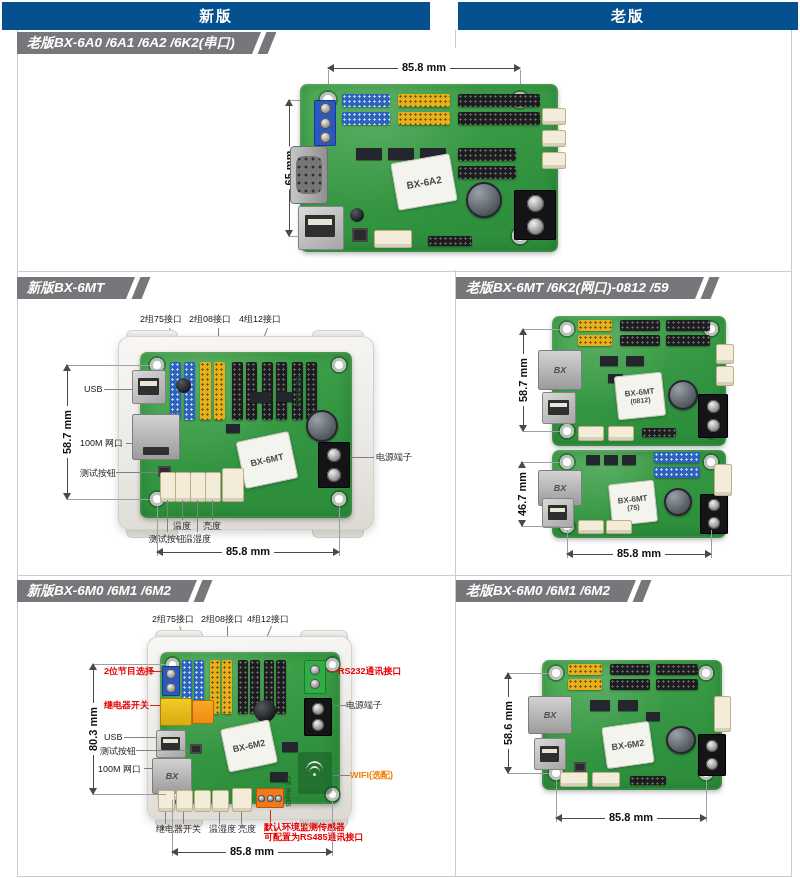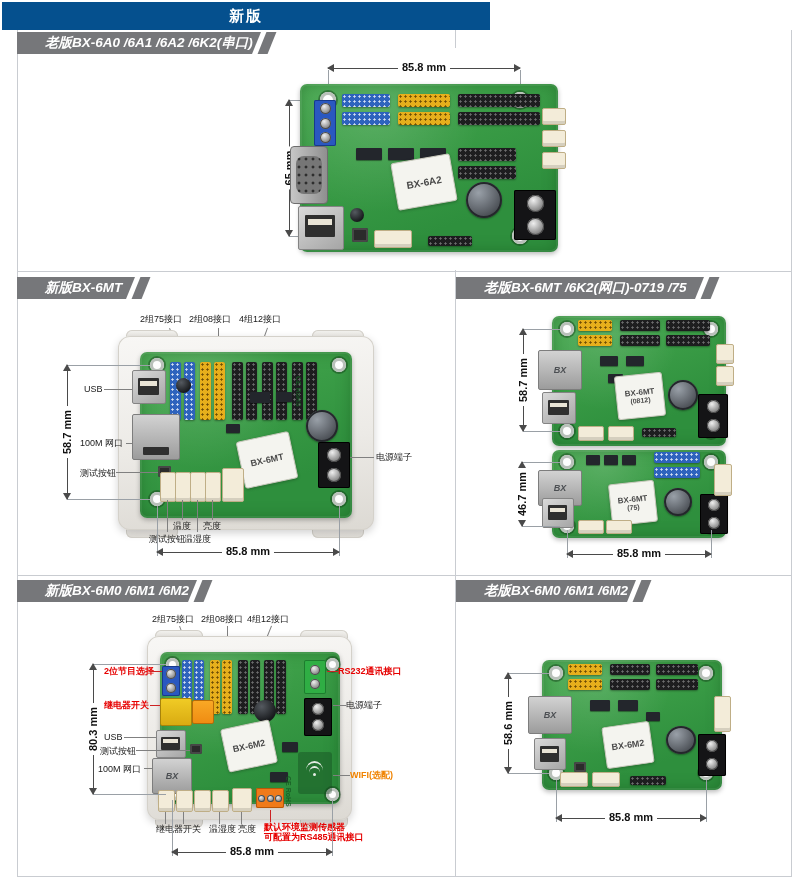--- a/index.html
+++ b/index.html
@@ -10,21 +10,21 @@
        font-size:15px;display:flex;align-items:center;justify-content:center;letter-spacing:2px;}
   .fline{position:absolute;background:#c9ccd1;}
   .whitebg{position:absolute;background:#fff;}
   
   .tag{position:absolute;height:22px;}
   .tag-bg{position:absolute;inset:0;background:#76777A;
           clip-path:polygon(0 0,100% 0,calc(100% - 9px) 100%,0 100%);}
   .tag::after{content:"";position:absolute;right:-11px;top:0;bottom:0;width:10px;background:#76777A;
           transform:skewX(-22deg);}
   .tag-text{position:relative;display:block;color:#fff;font-weight:bold;font-style:italic;
-          font-size:13.5px;line-height:22px;padding-left:28px;white-space:nowrap;}
+          font-size:13.5px;line-height:22px;padding-left:10px;white-space:nowrap;}
   
   .dimh{position:absolute;height:1px;background:#4a4a4a;}
   .dimh::before{content:"";position:absolute;left:-1px;top:-4px;border-top:4px solid transparent;
           border-bottom:4px solid transparent;border-right:7px solid #4a4a4a;}
   .dimh::after{content:"";position:absolute;right:-1px;top:-4px;border-top:4px solid transparent;
           border-bottom:4px solid transparent;border-left:7px solid #4a4a4a;}
   .dimv{position:absolute;width:1px;background:#4a4a4a;}
   .dimv::before{content:"";position:absolute;top:-1px;left:-4px;border-left:4px solid transparent;
           border-right:4px solid transparent;border-bottom:7px solid #4a4a4a;}
   .dimv::after{content:"";position:absolute;bottom:-1px;left:-4px;border-left:4px solid transparent;
@@ -94,22 +94,25 @@
        box-shadow:inset 0 0 0 1px #d4d1ca;}
   .cemark{position:absolute;font-size:7px;font-weight:bold;color:#175a23;transform:rotate(90deg);
        transform-origin:0 0;white-space:nowrap;opacity:.85;}
   .arc{position:absolute;border:2px solid #e4ece4;border-bottom:none;border-left:none;border-right:none;border-radius:50%;}
 </style>
 </head>
 <body>
 
 <div class="canvas">
 
-  <div class="hdr" style="left:2px;width:488px;">
+  <div class="hdr" style="left:2px;width:428px;">
     <span>新版</span>
+  </div>
+  <div class="hdr" style="left:458px;width:340px;">
+    <span>老版</span>
   </div>
 
   <div class="fline" style="left:17px;top:30px;width:1px;height:846px;"></div>
   <div class="fline" style="left:455px;top:30px;width:1px;height:846px;"></div>
   <div class="fline" style="left:791px;top:30px;width:1px;height:846px;"></div>
   <div class="fline" style="left:17px;top:271px;width:775px;height:1px;"></div>
   <div class="fline" style="left:17px;top:575px;width:775px;height:1px;"></div>
   <div class="fline" style="left:17px;top:876px;width:775px;height:1px;"></div>
 
   <div class="abs" style="left:0;top:0;width:0;height:0;">
@@ -260,21 +263,21 @@
     <div class="dimlab v" style="left:67px;top:432px;">58.7 mm</div>
     <div class="ext" style="left:157px;top:506px;width:1px;height:50px;"></div>
     <div class="ext" style="left:339px;top:506px;width:1px;height:50px;"></div>
     <div class="dimh" style="left:157px;top:552px;width:182px;"></div>
     <div class="dimlab" style="left:248px;top:552px;">85.8 mm</div>
   </div>
 
   <div class="abs" style="left:0;top:0;width:0;height:0;">
     <div class="tag" style="left:456px;top:277px;width:248px;">
       <div class="tag-bg"></div>
-      <span class="tag-text">老版BX-6MT /6K2(网口)-0719 /75</span>
+      <span class="tag-text">老版BX-6MT /6K2(网口)-0812 /59</span>
     </div>
 
     <div class="pcb" style="left:552px;top:316px;width:174px;height:130px;"></div>
     <div class="hole" style="left:560px;top:322px;width:14px;height:14px;"></div>
     <div class="hole" style="left:704px;top:322px;width:14px;height:14px;"></div>
     <div class="hole" style="left:560px;top:424px;width:14px;height:14px;"></div>
     <div class="hole" style="left:704px;top:424px;width:14px;height:14px;"></div>
     <div class="pins yellow" style="left:578px;top:320px;width:34px;height:11px;"></div>
     <div class="pins yellow" style="left:578px;top:335px;width:34px;height:11px;"></div>
     <div class="pins black" style="left:620px;top:320px;width:40px;height:11px;"></div>

